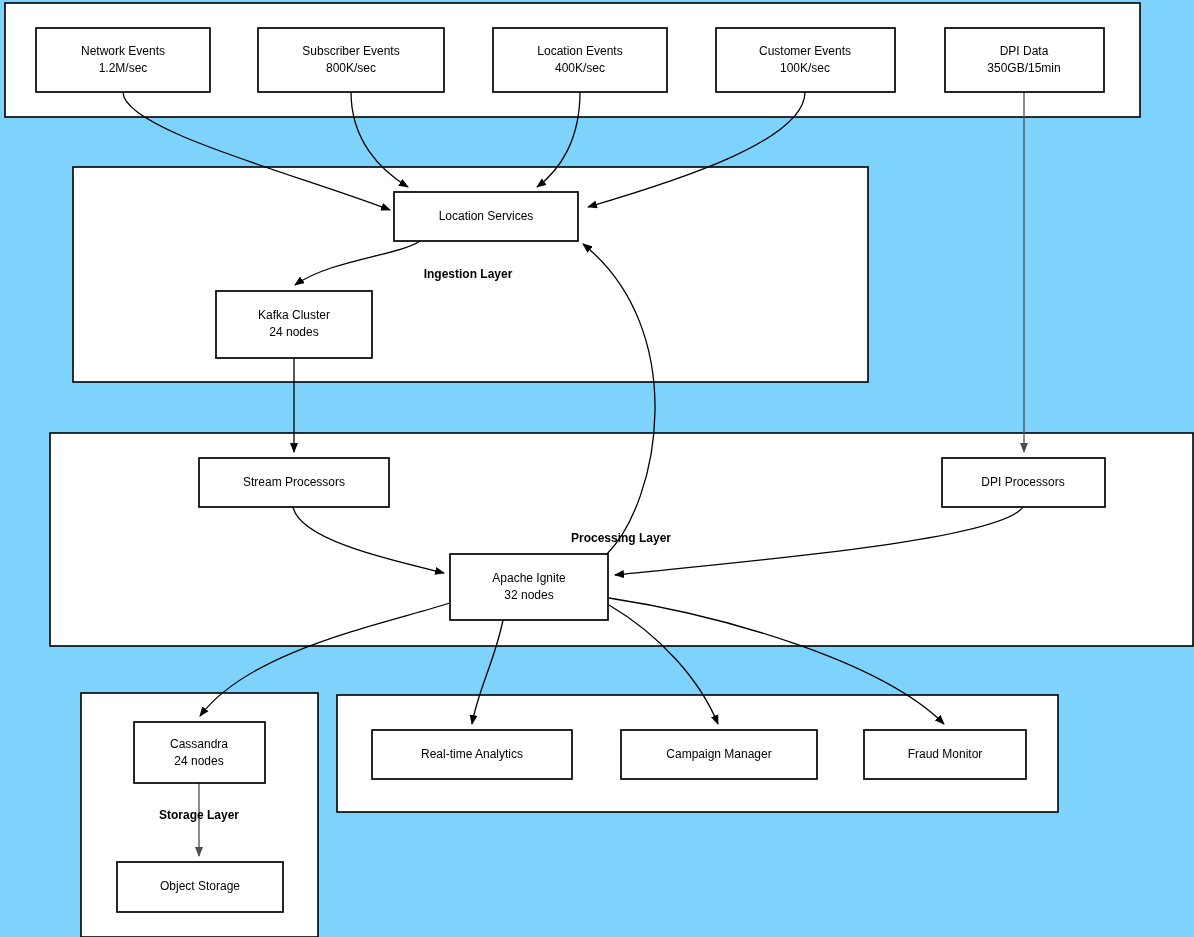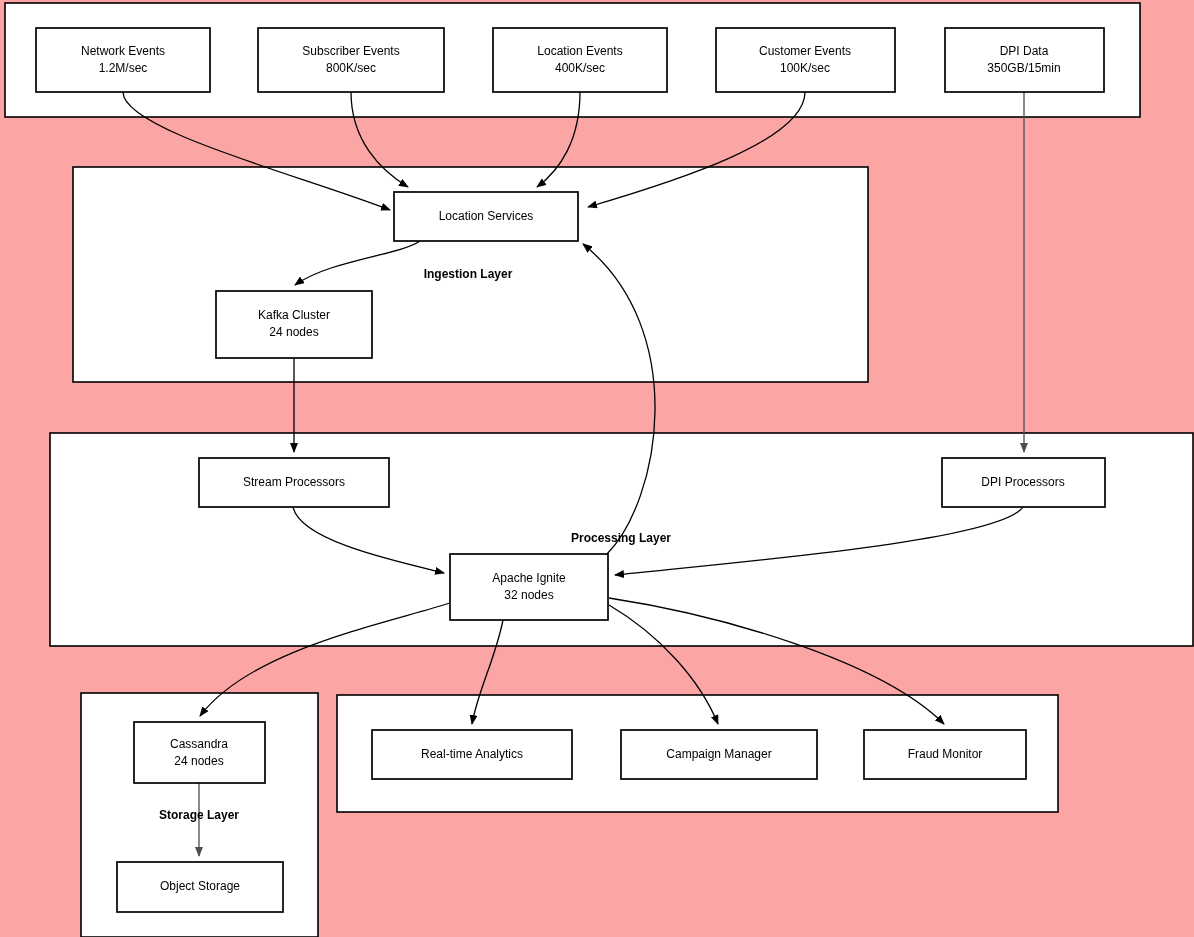--- a/index.html
+++ b/index.html
@@ -7,21 +7,21 @@
     padding: 0;
     background: #ffffff;
   }
   body {
     font-family: "Liberation Sans", sans-serif;
   }
   #diagram-root {
     position: relative;
     width: 1194px;
     height: 937px;
-    background: #fca5a5;
+    background: #7dd3fc;
     overflow: hidden;
   }
   svg.canvas {
     display: block;
     width: 1194px;
     height: 937px;
   }
   .container-rect {
     fill: #ffffff;
     stroke: #000000;

